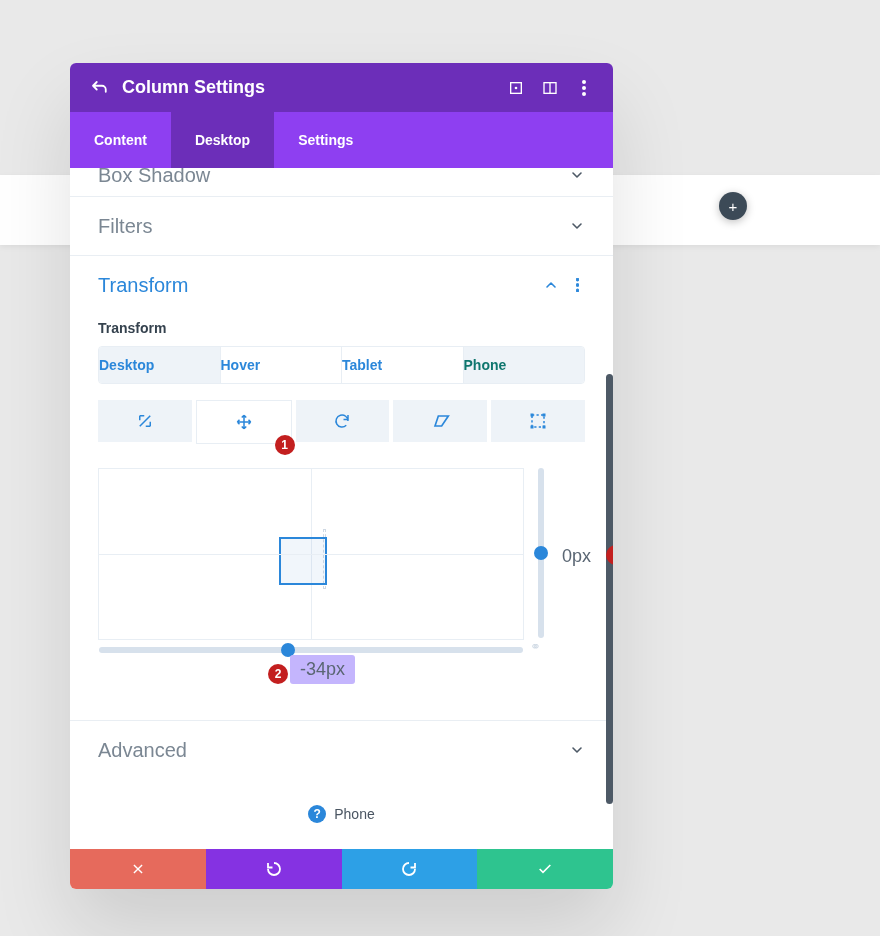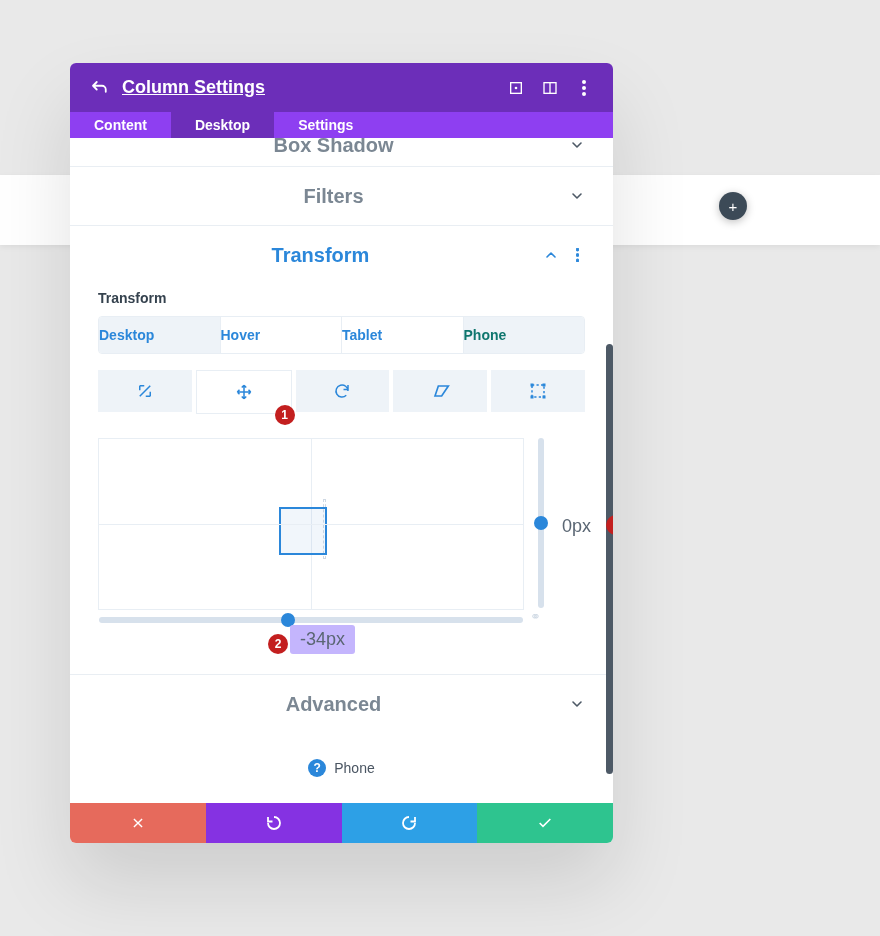--- a/index.html
+++ b/index.html
@@ -13,32 +13,32 @@
     --btn-purple:#8532e2;
     --btn-blue:#2da0e6;
     --btn-green:#2ec48f;
   }
   html,body{margin:0;padding:0;font-family:-apple-system,Segoe UI,Helvetica,Arial,sans-serif;background:#f6f6f6;}
   .stage{position:relative;width:880px;height:936px;background:#e9e9e9;overflow:hidden;}
   .stripe{position:absolute;left:0;right:0;top:175px;height:70px;background:#fff;box-shadow:0 2px 6px rgba(0,0,0,.06);}
   .fab{position:absolute;top:192px;left:719px;width:28px;height:28px;border-radius:50%;background:#3c4a57;color:#fff;display:flex;align-items:center;justify-content:center;font-size:15px;font-weight:500;box-shadow:0 2px 8px rgba(0,0,0,.25)}
 
   .modal{position:absolute;left:70px;top:63px;width:543px;background:#fff;border-radius:6px;overflow:hidden;box-shadow:0 40px 80px rgba(0,0,0,.12);}
-  .hdr{background:var(--purple);color:#fff;display:flex;align-items:center;padding:14px 20px;text-decoration:underline;}
+  .hdr{background:var(--purple);color:#fff;display:flex;align-items:center;padding:14px 20px;}
   .hdr .back{width:18px;height:18px;margin-right:14px;display:flex;align-items:center;justify-content:center;}
   svg{display:block}
   .title{font-size:18px;font-weight:600;flex:1}
   .hdr-ico{width:18px;height:18px;margin-left:16px;display:flex;align-items:center;justify-content:center;}
   .tabs{display:flex;background:var(--purple-light);}
-  .tab{color:#fff;font-size:14px;font-weight:600;padding:5px 24px;cursor:pointer}
+  .tab{color:#fff;font-size:14px;font-weight:600;padding:20px 24px;cursor:pointer}
   .tab.active{background:var(--purple)}
   .body{position:relative;max-height:700px;overflow:hidden}
 
   .sec{padding:0 28px;border-bottom:1px solid #e9eef3}
-  .sec-head{display:flex;align-items:center;height:58px;color:var(--gray-text);font-size:20px;font-weight:700;text-align:center;}
+  .sec-head{display:flex;align-items:center;height:58px;color:var(--gray-text);font-size:20px;font-weight:400;}
   .sec-head .sp{flex:1}
   .sec-head svg{stroke:#4d5966}
   .sec-head.cut{height:42px;font-size:20px;margin-top:-14px}
   .sec.open .sec-head{color:var(--blue);}
   .sec.open .sec-head svg{stroke:var(--blue)}
   .dots{width:16px;display:flex;justify-content:center;color:var(--blue);margin-left:10px}
 
   .label{font-size:14px;color:#35424e;font-weight:600;margin:6px 0 10px}
   .seg{display:flex;border:1px solid var(--light);border-radius:4px;overflow:hidden;margin-bottom:16px}
   .seg .opt{flex:1;text-align:left;padding:10px 0;font-size:14px;font-weight:600;color:var(--blue);border-left:1px solid var(--light);background:#fff}
@@ -142,21 +142,21 @@
 
       <div class="sec">
         <div class="sec-head">
           <span class="sp">Filters</span>
           <svg width="16" height="16" viewBox="0 0 24 24">
               <path d="M6 9l6 6 6-6" fill="none" stroke-width="2.4" stroke-linecap="round" stroke-linejoin="round"></path>
             </svg>
         </div>
       </div>
 
-      <div class="sec open" style="padding-bottom:32px">
+      <div class="sec open" style="padding-bottom:48px">
         <div class="sec-head">
           <span class="sp">Transform</span>
           <svg width="16" height="16" viewBox="0 0 24 24">
               <path d="M6 15l6-6 6 6" fill="none" stroke-width="2.4" stroke-linecap="round" stroke-linejoin="round"></path>
             </svg>
           <span class="dots">
             <svg width="3" height="14" viewBox="0 0 3 14">
                 <circle cx="1.5" cy="1.5" r="1.5" fill="currentColor"></circle>
                 <circle cx="1.5" cy="7" r="1.5" fill="currentColor"></circle>
                 <circle cx="1.5" cy="12.5" r="1.5" fill="currentColor"></circle>

